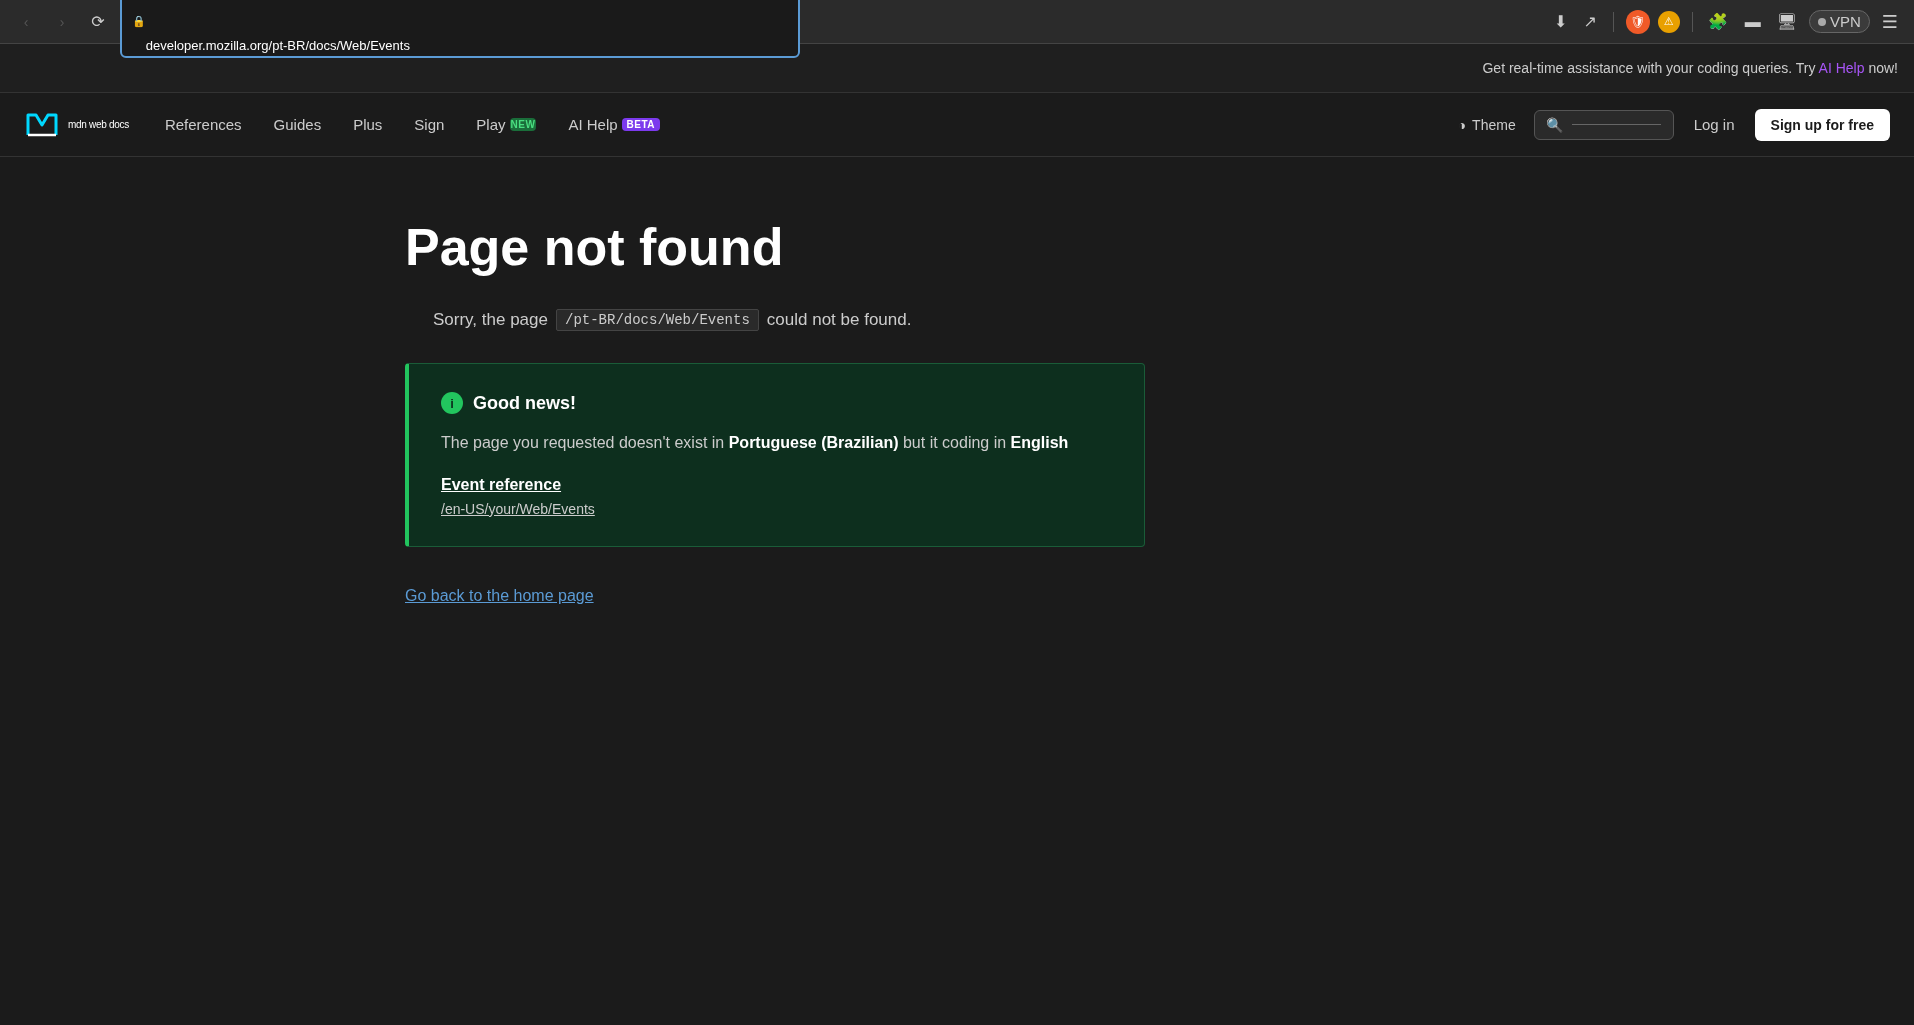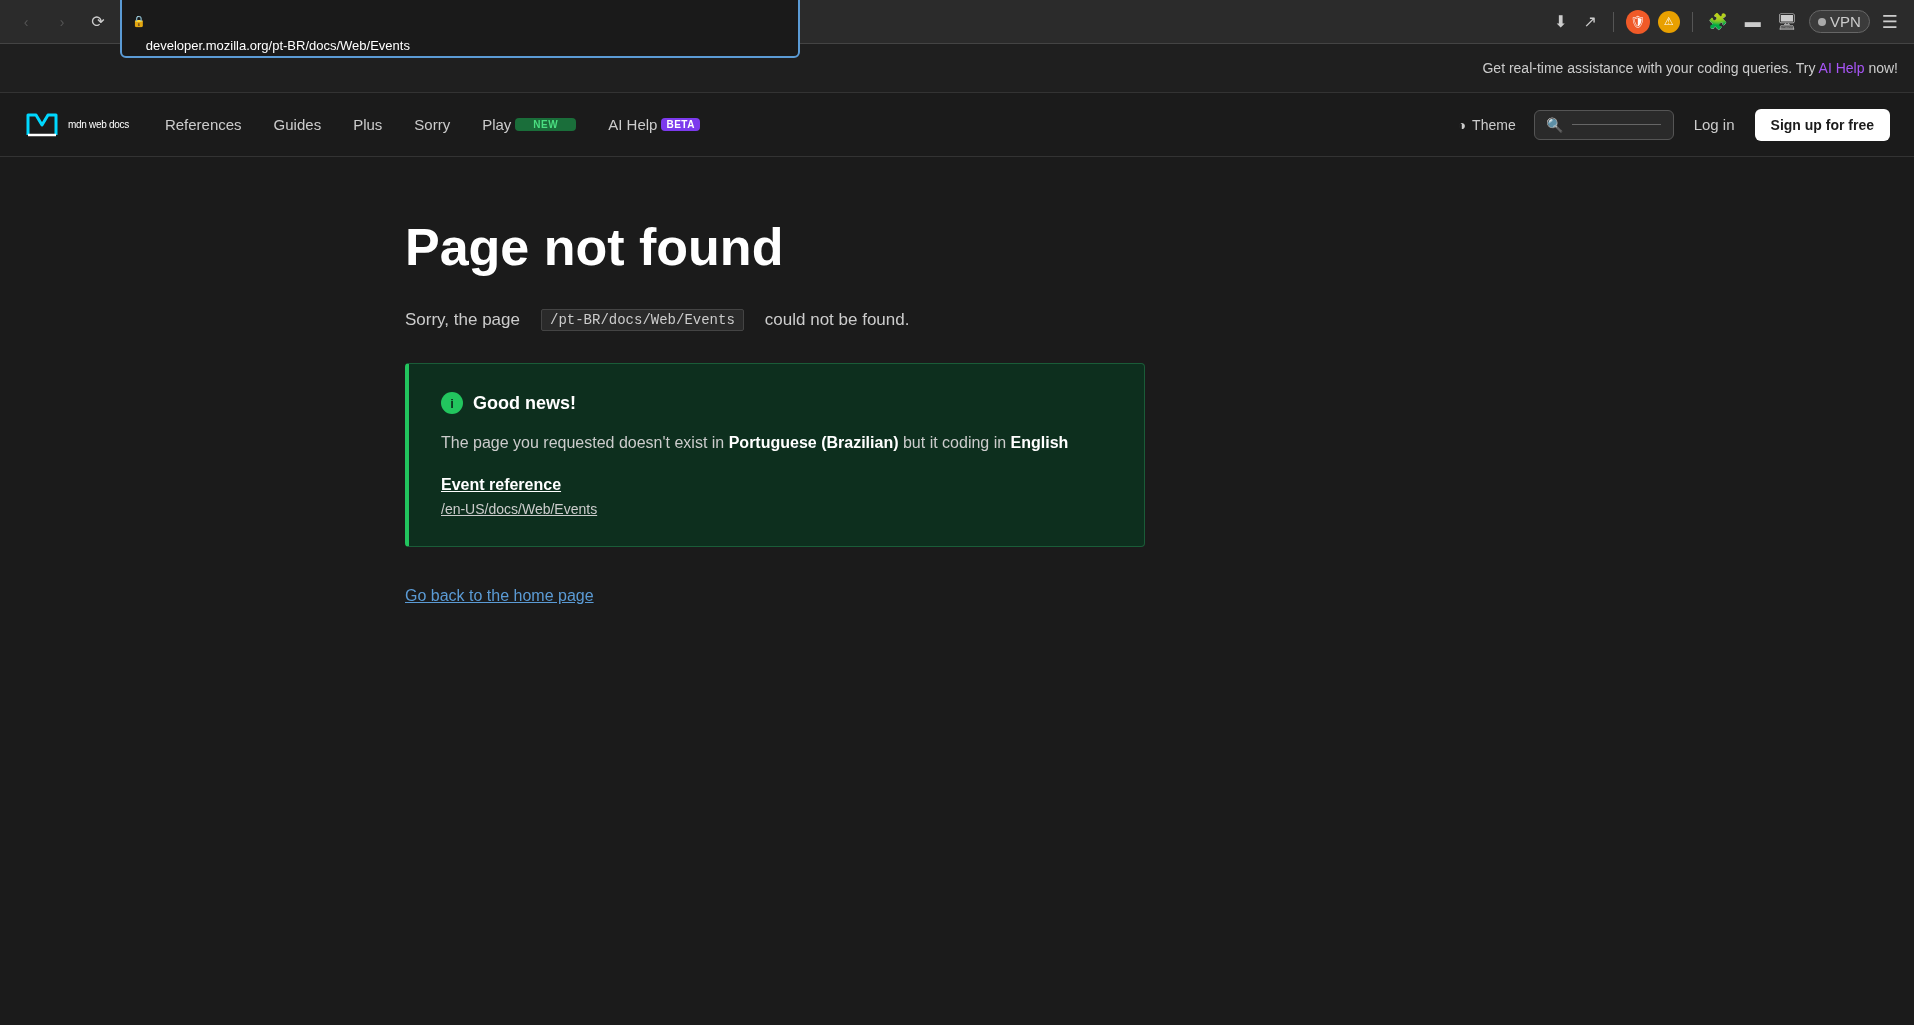--- a/index.html
+++ b/index.html
@@ -178,21 +178,21 @@
       white-space: nowrap;
       display: flex;
       align-items: center;
       gap: 4px;
     }
     .badge-new {
       background: #1a6e3a;
       color: #4ade80;
       font-size: 10px;
       font-weight: 700;
-      padding: 1px 18px;
+      padding: 1px 1px;
       border-radius: 4px;
       text-transform: uppercase;
       letter-spacing: 0.5px;
     }
     .badge-beta {
       background: #7c3aed;
       color: #fff;
       font-size: 10px;
       font-weight: 700;
       padding: 1px 5px;
@@ -262,22 +262,23 @@
       font-weight: 700;
       color: #fff;
       margin-bottom: 32px;
     }
     .sorry-text {
       font-size: 17px;
       color: #ccc;
       margin-bottom: 32px;
       display: flex;
       align-items: center;
-      gap: 21px;
+      gap: 8px;
       flex-wrap: wrap;
+      margin-left: 28px;
     }
     .page-path {
       background: #2a2a2a;
       border: 1px solid #444;
       border-radius: 2px;
       padding: 2px 8px;
       font-family: 'Courier New', Courier, monospace;
       font-size: 14px;
       color: #ccc;
     }
@@ -401,21 +402,21 @@
   <a href="#" class="nav-link">
     <span>References</span>
   </a>
   <a href="#" class="nav-link">
     <span>Guides</span>
   </a>
   <a href="#" class="nav-link">
     <span>Plus</span>
   </a>
   <a href="#" class="nav-link">
-    <span>Sorry</span>
+    <span>Sign</span>
   </a>
   <a href="#" class="nav-link">
     <span>Play</span>
     <span class="badge-new">NEW</span>
   </a>
   <a href="#" class="nav-link">
     <span>AI Help</span>
     <span class="badge-beta">BETA</span>
   </a>
 
@@ -446,17 +447,17 @@
 
   <div class="good-news-box">
     <div class="good-news-header">
       <div class="info-icon">i</div>
       <span class="good-news-title">Good news!</span>
     </div>
     <div class="good-news-body">
       <span>The page you requested doesn't exist in </span><strong>Portuguese (Brazilian)</strong><span> but it coding in </span><strong>English</strong>
     </div>
     <a href="#" class="event-ref-link">Event reference</a>
-    <a href="#" class="event-ref-url">/en-US/docs/Web/Events</a>
+    <a href="#" class="event-ref-url">/en-US/your/Web/Events</a>
   </div>
 
   <a href="#" class="go-back-link">Go back to the home page</a>
 </div>
 
 </body></html>

